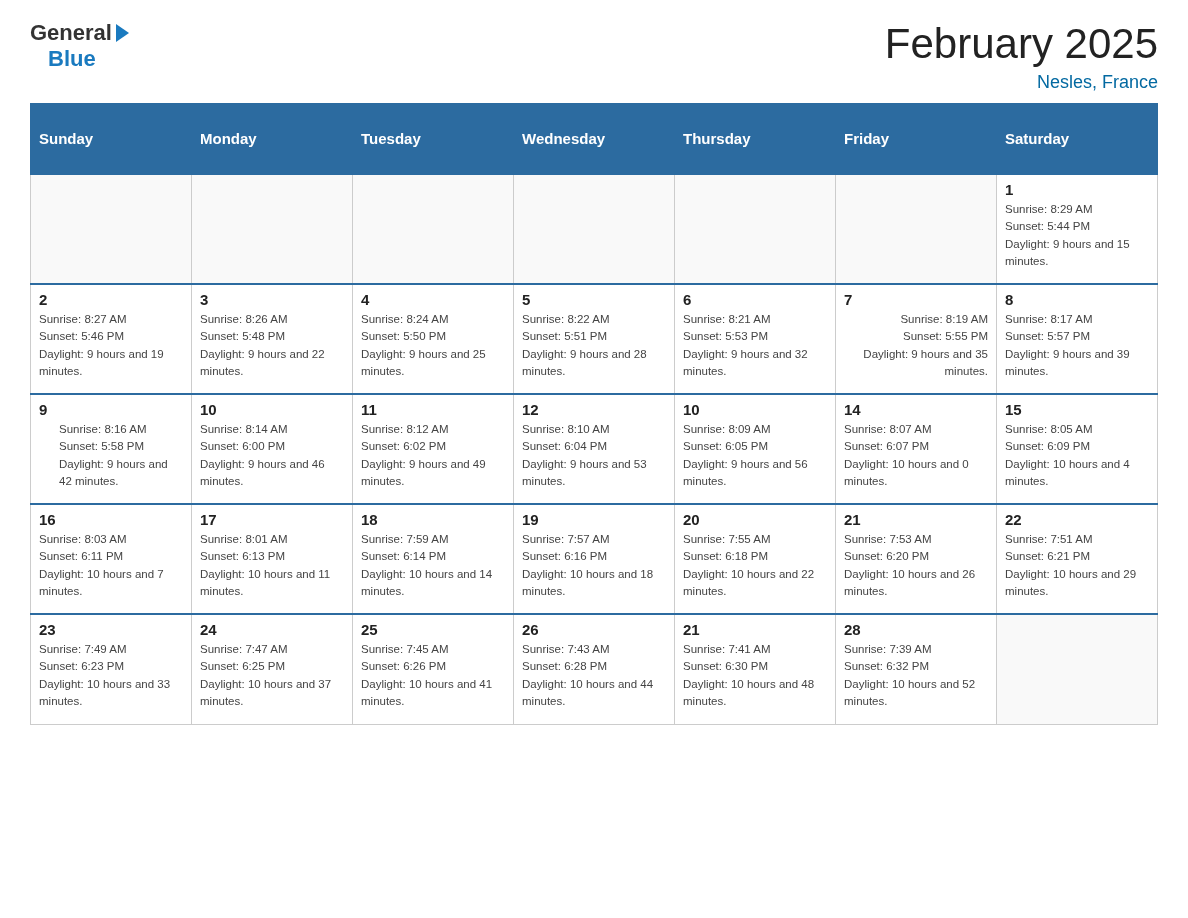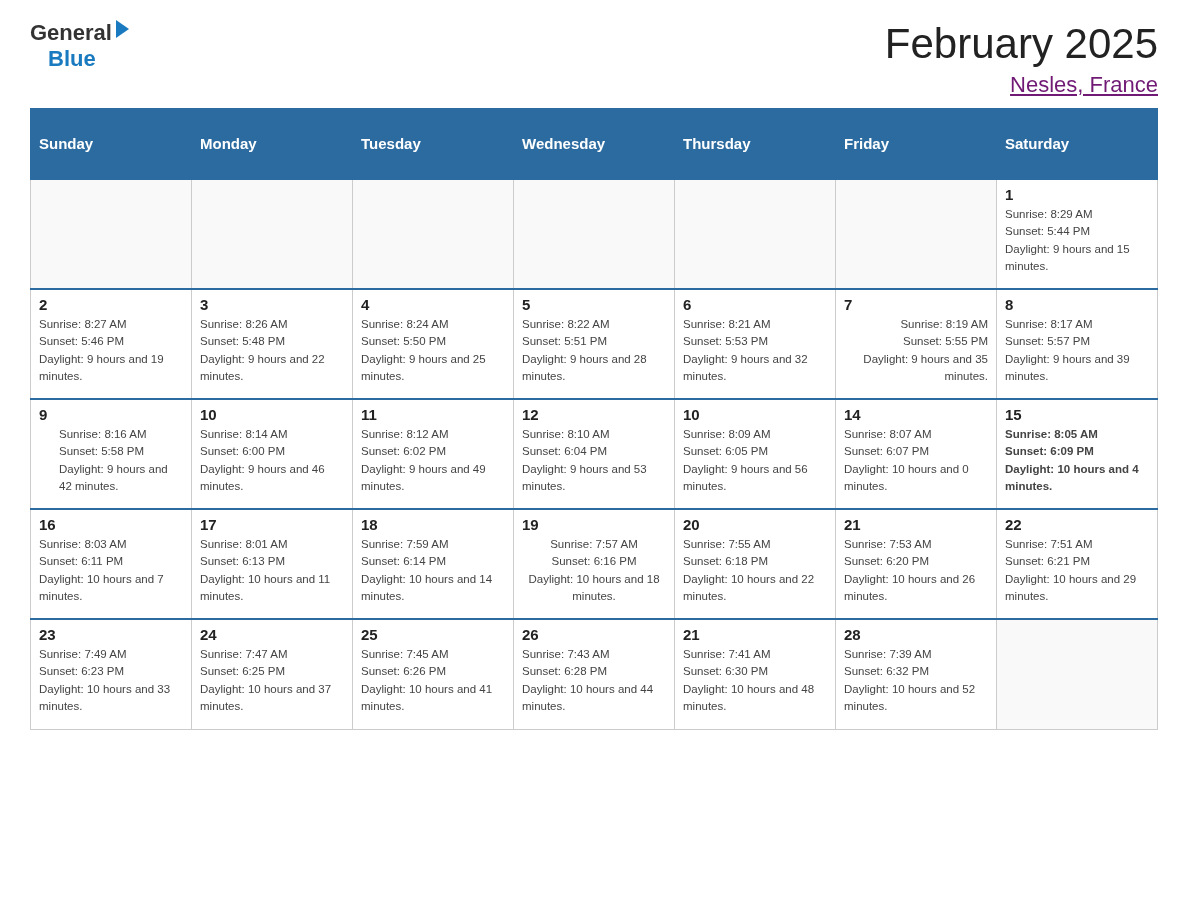--- a/index.html
+++ b/index.html
@@ -28,24 +28,23 @@
     }
     .title-block {
       text-align: right;
     }
     .month-title {
       font-size: 42px;
       font-weight: normal;
       color: #222;
     }
     .location {
-      font-size: 22px;
-      color: #701a75;
+      font-size: 18px;
+      color: #0369a1;
       margin-top: 4px;
-      text-decoration: underline;
     }
     .calendar {
       width: 100%;
       border-collapse: collapse;
       margin-top: 10px;
     }
     .calendar th {
       background-color: #2c6ba0;
       color: #fff;
       font-size: 15px;
@@ -82,21 +81,21 @@
     .empty-cell {
       background: #f9f9f9;
     }
     .logo-wrapper {
       display: flex;
       flex-direction: column;
       align-items: flex-start;
     }
     .logo-line1 {
       display: flex;
-      align-items: flex-start;
+      align-items: center;
     }
     .logo-line2 {
       display: flex;
       align-items: center;
       margin-left: 18px;
     }
     .triangle-right {
       display: inline-block;
       width: 0;
       height: 0;
@@ -230,21 +229,21 @@
 Daylight: 9 hours and 56 minutes.</div>
         </td>
         <td>
           <div class="day-num">14</div>
           <div class="day-info" style="white-space: pre-line;">Sunrise: 8:07 AM
 Sunset: 6:07 PM
 Daylight: 10 hours and 0 minutes.</div>
         </td>
         <td>
           <div class="day-num">15</div>
-          <div class="day-info" style="white-space: pre-line; font-weight: bold;">Sunrise: 8:05 AM
+          <div class="day-info" style="white-space: pre-line;">Sunrise: 8:05 AM
 Sunset: 6:09 PM
 Daylight: 10 hours and 4 minutes.</div>
         </td>
       </tr>
       <tr>
         <td>
           <div class="day-num">16</div>
           <div class="day-info" style="white-space: pre-line;">Sunrise: 8:03 AM
 Sunset: 6:11 PM
 Daylight: 10 hours and 7 minutes.</div>
@@ -256,21 +255,21 @@
 Daylight: 10 hours and 11 minutes.</div>
         </td>
         <td>
           <div class="day-num">18</div>
           <div class="day-info" style="white-space: pre-line;">Sunrise: 7:59 AM
 Sunset: 6:14 PM
 Daylight: 10 hours and 14 minutes.</div>
         </td>
         <td>
           <div class="day-num">19</div>
-          <div class="day-info" style="white-space: pre-line; text-align: center;">Sunrise: 7:57 AM
+          <div class="day-info" style="white-space: pre-line;">Sunrise: 7:57 AM
 Sunset: 6:16 PM
 Daylight: 10 hours and 18 minutes.</div>
         </td>
         <td>
           <div class="day-num">20</div>
           <div class="day-info" style="white-space: pre-line;">Sunrise: 7:55 AM
 Sunset: 6:18 PM
 Daylight: 10 hours and 22 minutes.</div>
         </td>
         <td>

